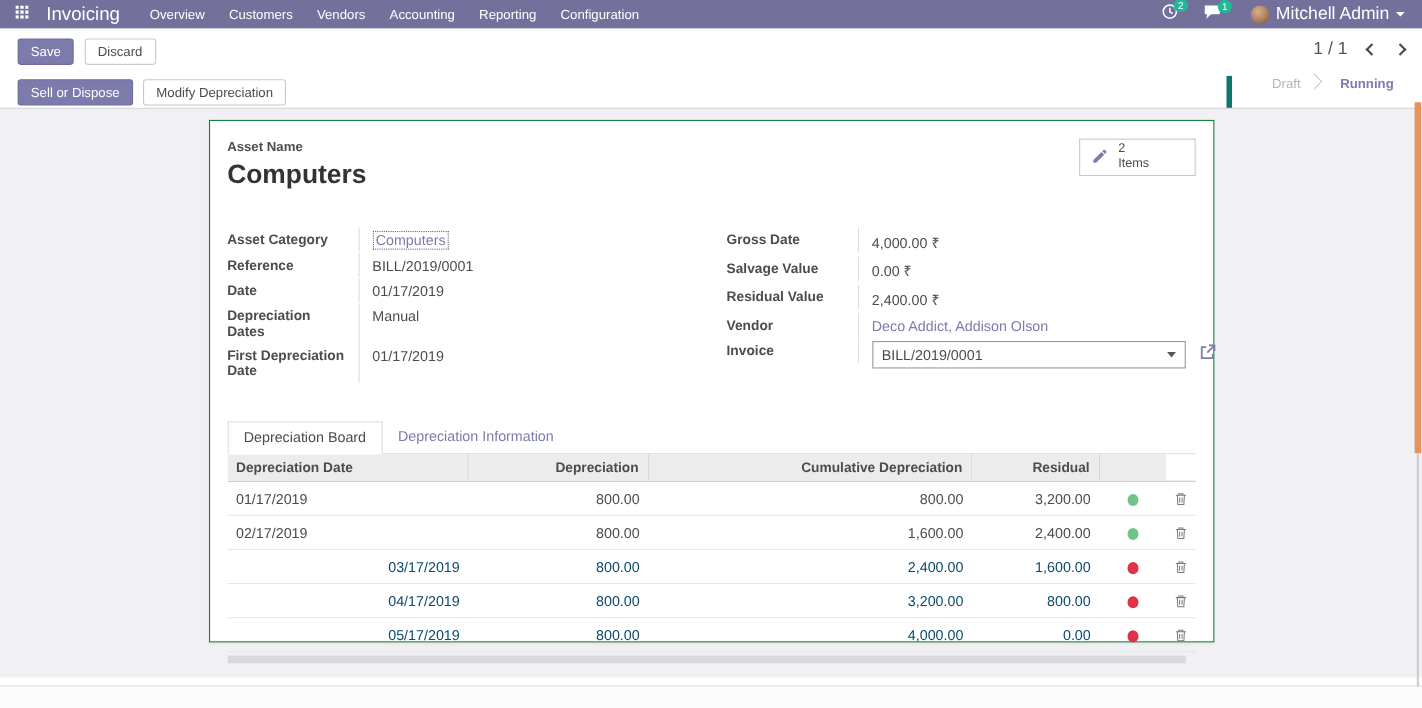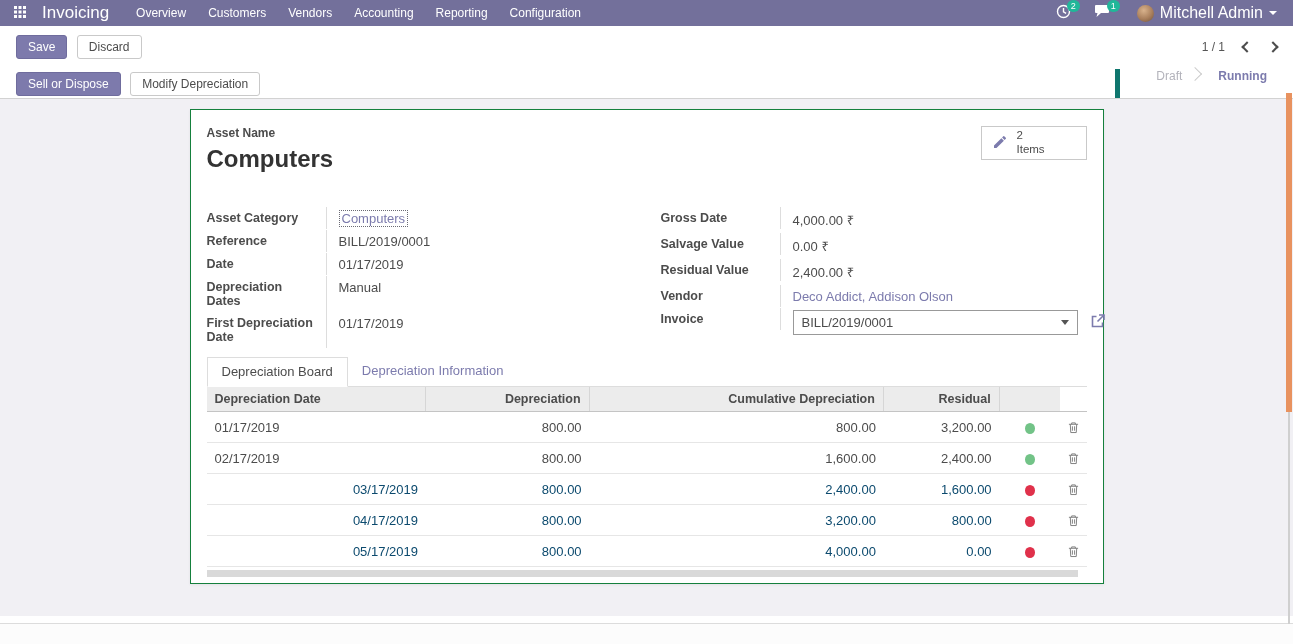--- a/index.html
+++ b/index.html
@@ -23,21 +23,21 @@
 
   
   .control-panel { background:#fff; padding:9px 16px 10px; display:flex; justify-content:space-between; }
   .breadcrumb { font-size:18px; margin-bottom:9px; }
   .breadcrumb .bc-link { color:#7c7bad; cursor:pointer; }
   .breadcrumb .bc-sep { color:#888; margin:0 4px; }
   .btn { font-size:12px; padding:4px 11px; border-radius:3px; border:1px solid #c9c9c9; background:#fff;
          color:#4c4c4c; cursor:pointer; font-family:inherit; }
   .btn + .btn { margin-left:5px; }
   .btn-primary { background:#7d7aac; border-color:#6f6c9d; color:#fff; }
-  .pager { align-self:flex-end; display:flex; align-items:center; gap:18px; font-size:12px; color:#555; padding-bottom:5px; }
+  .pager { align-self:flex-end; display:flex; align-items:center; gap:18px; font-size:16px; color:#555; padding-bottom:5px; }
   .chev { width:8px; height:8px; display:inline-block; border-left:2px solid #4c4c4c; border-bottom:2px solid #4c4c4c; cursor:pointer; }
   .chev-left  { transform:rotate(45deg); }
   .chev-right { transform:rotate(225deg); }
 
   
   .action-bar { background:#fff; border-bottom:1px solid #d2d2d2; display:flex; justify-content:space-between;
                 padding-left:16px; height:30px; align-items:center; }
   .statusbar { display:flex; align-items:flex-start; height:100%; border-left:5px solid #0f766e; padding:0 10px 0 20px; }
   .status-step { font-size:12px; padding:0 16px; }
   .status-draft { color:#b3b3bb; cursor:pointer; }
@@ -65,21 +65,21 @@
   .fvalue { font-size:13px; padding:4px 0 4px 12px; }
   .o-link { color:#7c7bad; cursor:pointer; }
   .focus-box { border:1px dotted #6a6a74; padding:0 2px; }
   .combo-wrap { display:flex; align-items:center; gap:12px; flex:1; padding:2px 0 2px 12px; }
   .combo { width:285px; height:25px; border:1px solid #999; background:#fff; display:flex; align-items:center;
            justify-content:space-between; padding:0 8px; font-size:13px; cursor:pointer; }
   .combo-caret { width:0; height:0; border-left:4px solid transparent; border-right:4px solid transparent;
                  border-top:5px solid #555; }
 
   
-  .notebook { margin-top:8px; }
+  .notebook { margin-top:34px; }
   .tabs { display:flex; border-bottom:1px solid #ddd; }
   .tab { font-size:13px; padding:6px 14px 7px; cursor:pointer; position:relative; top:1px; }
   .tab-active { background:#fff; border:1px solid #ddd; border-bottom:1px solid #fff; color:#4c4c4c; }
   .tab-inactive { color:#7c7bad; }
 
   
   .dtable { width:100%; font-size:13px; }
   .thead { display:flex; font-weight:bold; font-size:12.5px; border-bottom:1px solid #c4c4c4; }
   .th { background:#ececec; padding:5px 8px; border-right:1px solid #d6d6d6; }
   .c-date { width:220px; }

